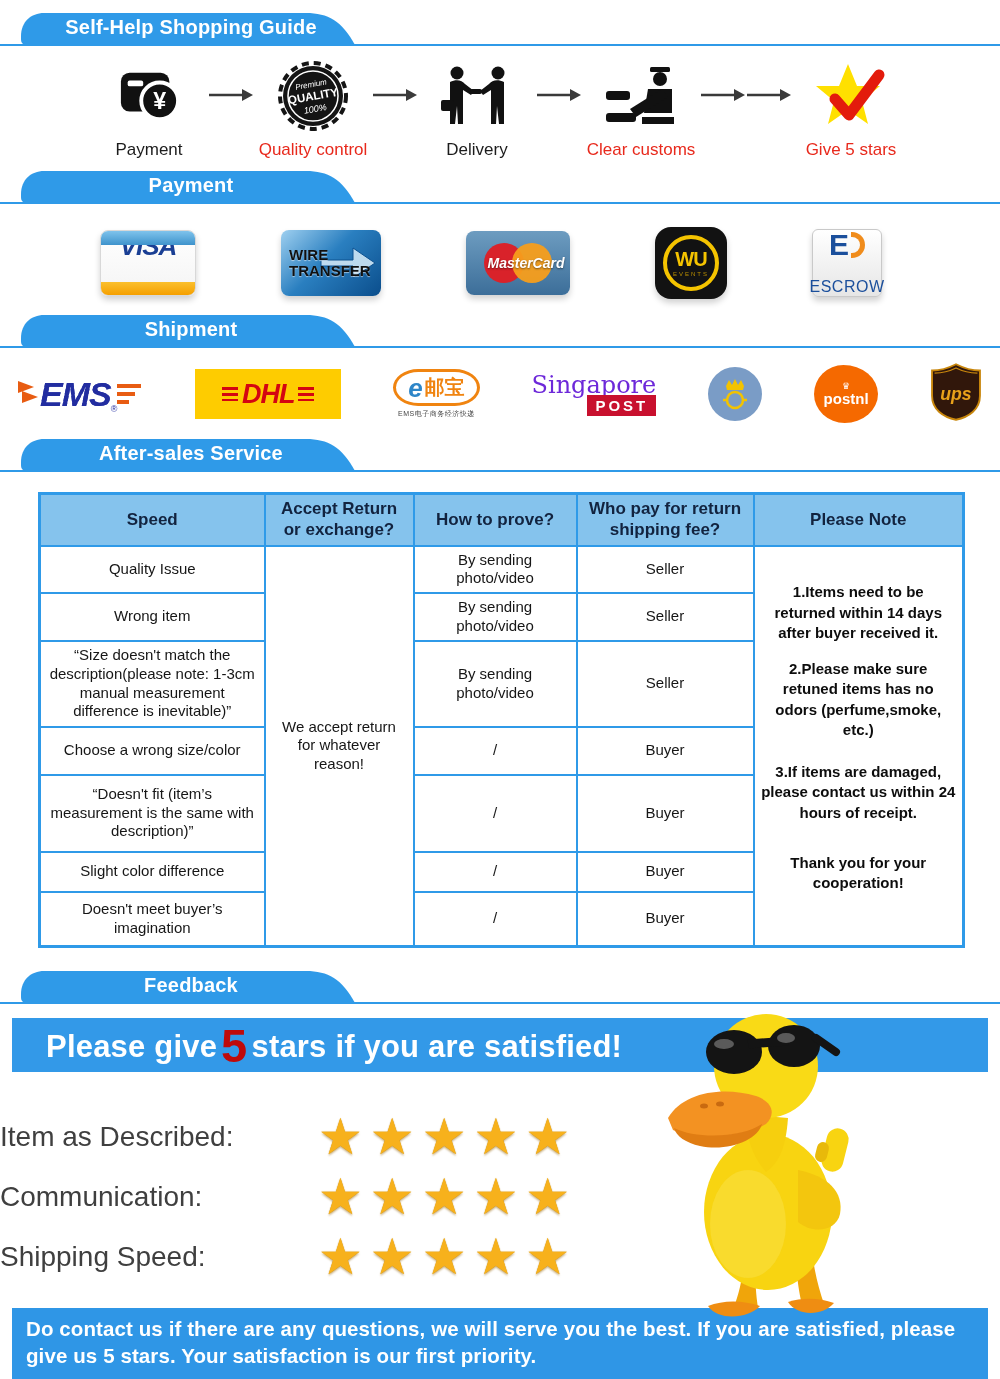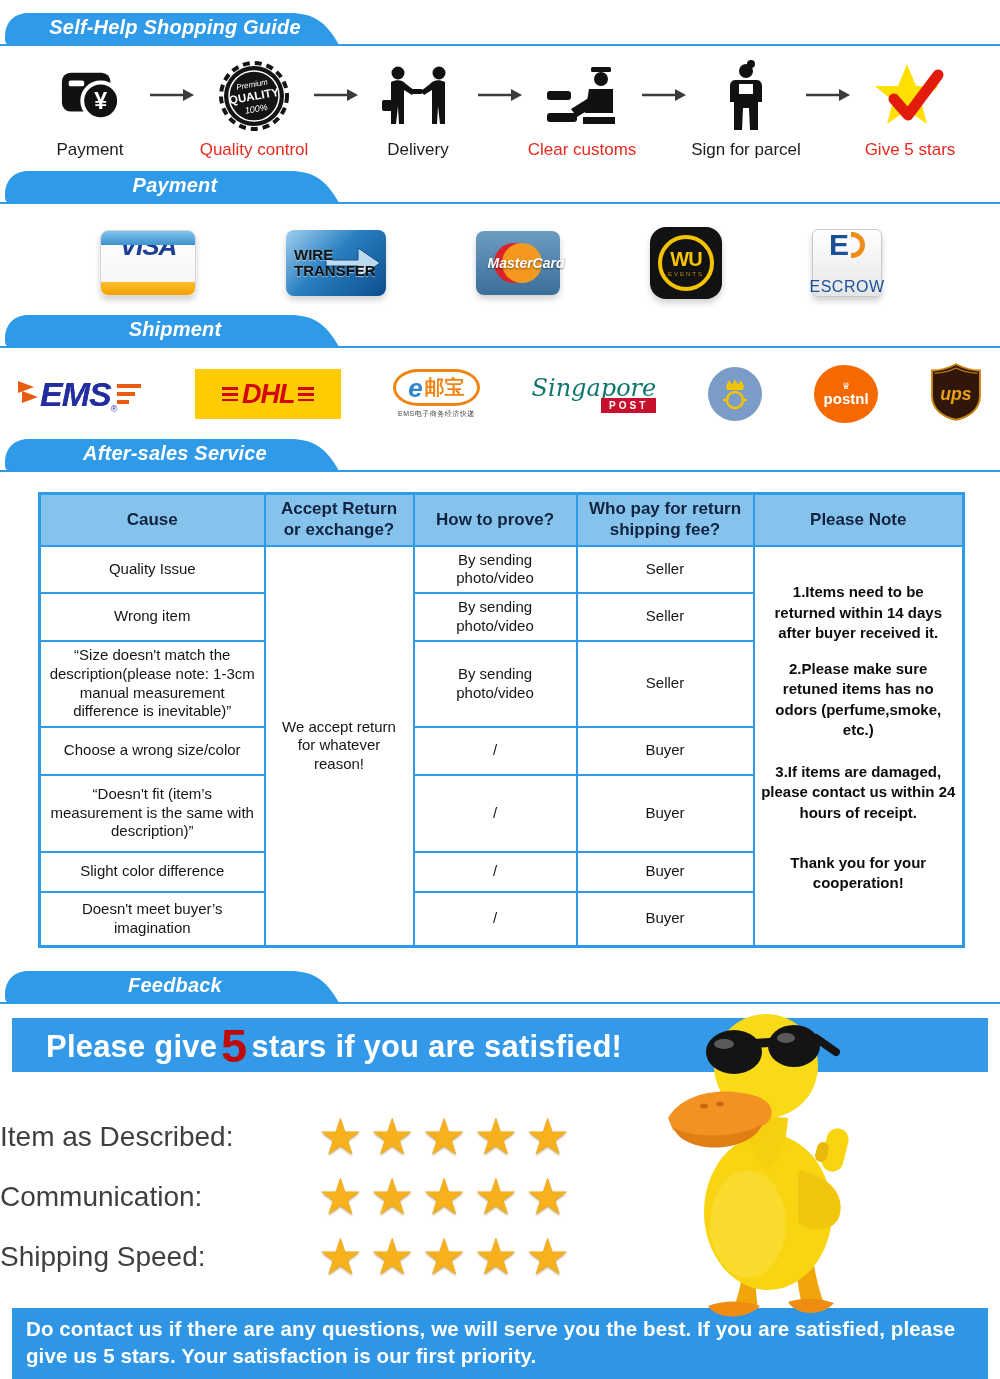--- a/index.html
+++ b/index.html
@@ -5,21 +5,21 @@
   * { box-sizing: border-box; margin: 0; padding: 0; }
   html,body { background:#fff; }
   body {
     width: 1000px; height: 1379px; margin: 0 auto; position: relative;
     font-family: "Liberation Sans", sans-serif; color:#111; overflow: hidden;
   }
 
   
   .sec-hdr { position: relative; height: 34px; }
   .sec-hdr .rule { position:absolute; left:0; right:0; bottom:0; height:2px; background:#2f9ae8; }
-  .ribbon { position:absolute; left:4px; top:0; width:342px; height:34px;font-style:italic; }
+  .ribbon { position:absolute; left:20px; top:0; width:342px; height:34px; }
   .ribbon svg { position:absolute; inset:0; width:100%; height:100%; }
   .ribbon .ribbon-label {
     position:absolute; inset:0; display:flex; align-items:center; justify-content:center;
     color:#fff; font-weight:bold; font-size:20px; padding-bottom:3px; letter-spacing:.2px;
   }
 
   
   .flow { display:flex; align-items:flex-start; justify-content:center; padding:14px 18px 0 18px; }
   .flow-step { width:118px; display:flex; flex-direction:column; align-items:center; }
   .flow-icon { height:72px; display:flex; align-items:center; justify-content:center; }
@@ -32,21 +32,21 @@
   .card { position:relative; border-radius:8px; box-shadow:0 4px 6px rgba(0,0,0,.18); }
   .visa { width:96px; height:66px; background:linear-gradient(#ffffff,#f4f4f4); border:1px solid #d8d8d8; overflow:hidden;
           display:flex; justify-content:center; }
   .visa::before { content:""; position:absolute; top:0; left:0; right:0; height:14px; background:linear-gradient(#7fc3ec,#3e93cc); }
   .visa::after  { content:""; position:absolute; bottom:0; left:0; right:0; height:13px; background:linear-gradient(#fbc02d,#f59f00); }
   .visa-word { font-size:26px; font-weight:bold; font-style:italic; color:#1a3f94; letter-spacing:-1px; }
   .wire { width:100px; height:66px; background:linear-gradient(135deg,#9fd0f0 0%,#2a7fc0 45%,#0b4e8c 100%); overflow:hidden;
           display:flex; flex-direction:column; align-items:flex-start; justify-content:center; padding-left:8px; }
   .wire .wt-arrow { position:absolute; right:4px; top:10px; }
   .wire-word { font-size:15px; font-weight:bold; color:#101010; line-height:1.05; text-shadow:0 1px 1px rgba(255,255,255,.55); z-index:1; }
-  .mc { width:84px; height:64px; background:linear-gradient(#6d9cc0,#3c6e99); display:flex; align-items:center; justify-content:center;padding-left:16px; }
+  .mc { width:104px; height:64px; background:linear-gradient(#6d9cc0,#3c6e99); display:flex; align-items:center; justify-content:center;padding-left:16px; }
   .mc .c1,.mc .c2 { position:absolute; top:50%; width:40px; height:40px; border-radius:50%; transform:translateY(-50%); }
   .mc .c1 { left:18px; background:#d9222a; }
   .mc .c2 { right:18px; background:#f79e1b; mix-blend-mode:normal; opacity:.95; }
   .mc-word { position:relative; z-index:2; color:#fff; font-style:italic; font-weight:bold; font-size:14px; text-shadow:0 1px 2px rgba(0,0,0,.5); }
   .wu { width:72px; height:72px; border-radius:16px; background:#121212; display:flex; align-items:center; justify-content:center; }
   .wu-ring { width:56px; height:56px; border-radius:50%; border:4px solid #f5c400; display:flex; flex-direction:column; align-items:center; justify-content:center; }
   .wu-word { color:#f5c400; font-weight:bold; font-size:20px; letter-spacing:-1px; line-height:1; }
   .wu-sub { color:#b98e00; font-size:6px; letter-spacing:2px; margin-top:2px; }
   .escrow { width:70px; height:68px; background:linear-gradient(#ffffff,#e6e6e6); border:1px solid #c9c9c9; border-radius:6px;
             display:flex; flex-direction:column; align-items:center; justify-content:center; }
@@ -67,22 +67,22 @@
   .cnpost { width:112px; height:56px; background:#0a7a3c; display:flex; align-items:center; justify-content:center; gap:6px; border-radius:2px; }
   .cnpost-txt { color:#fff; text-align:left; }
   .cnpost-cn { font-size:17px; font-weight:bold; letter-spacing:2px; line-height:1.1; }
   .cnpost-en { font-size:8.5px; letter-spacing:1.5px; }
   .eub { display:flex; flex-direction:column; align-items:center; }
   .eub-pill { border:3px solid #f08410; border-radius:30px / 22px; padding:2px 12px; display:flex; align-items:center; gap:2px; background:#fff; }
   .eub-e { color:#2e86c8; font-size:26px; font-weight:bold; font-style:italic; line-height:1; }
   .eub-cn { color:#f08410; font-size:20px; font-weight:bold; }
   .eub-sub { font-size:7px; color:#444; margin-top:3px; letter-spacing:.5px; }
   .singpost { display:flex; flex-direction:column; align-items:center; }
-  .sing-script { font-family:"DejaVu Serif", serif; font-style:italic; font-size:24px; color:#0f766e; line-height:1;text-align:center; }
-  .sing-post-box { background:#c8102e; color:#fff; font-size:10px; font-weight:bold; letter-spacing:3px; padding:2px 8px; margin-top:-2px; align-self:flex-end; }
+  .sing-script { font-family:"DejaVu Serif", serif; font-size:24px; color:#6d28d9; line-height:1;text-align:center; }
+  .sing-post-box { background:#c8102e; color:#fff; font-size:15px; font-weight:bold; letter-spacing:3px; padding:2px 8px; margin-top:-2px; align-self:flex-end; }
   .correos { width:54px; height:54px; border-radius:50%; background:#7a9cc6; display:flex; align-items:center; justify-content:center; }
   .postnl { width:64px; height:58px; background:#f56900; border-radius:46% 54% 52% 48% / 50% 50% 50% 50%;
             display:flex; flex-direction:column; align-items:center; justify-content:center; }
   .postnl-word { color:#fff; font-weight:bold; font-size:15px; line-height:1; }
   .postnl-crown { color:#fff; font-size:9px; line-height:1; }
 
   
   .svc-table { margin:20px 0 0 38px; border-collapse:collapse; width:924px; table-layout:fixed; }
   .svc-table th, .svc-table td { border:2px solid #2f9ae8; padding:4px 6px; text-align:center; vertical-align:middle; }
   .svc-table { border:3px solid #2f9ae8; }
@@ -197,32 +197,20 @@
       </svg>
     </div>
     <div class="flow-label red">Clear customs</div>
   </div>
 
   <svg class="flow-arrow" width="46" height="14" viewBox="0 0 46 14">
     <line x1="1" y1="7" x2="36" y2="7" stroke="#3a3a3a" stroke-width="2.5"></line>
       <path d="M34,1 L45,7 L34,13 Z" fill="#3a3a3a"></path>
   </svg>
 
-  <div class="flow-step">
-    <div class="flow-icon">
-      <svg width="40" height="72" viewBox="0 0 40 72" fill="#111">
-        <circle cx="25" cy="4" r="4"></circle>
-        <circle cx="20" cy="11" r="7"></circle>
-        <path d="M9,20 H31 C34,20 36,23 36,26 L36,42 H32 L32,70 H24 L23,48 H17 L16,70 H8 L8,42 H4 L4,26 C4,23 6,20 9,20 Z"></path>
-        <rect x="13" y="24" width="14" height="10" fill="#fff"></rect>
-        <rect x="14" y="25" width="12" height="8" fill="#111" opacity="0"></rect>
-      </svg>
-    </div>
-    <div class="flow-label">Sign for parcel</div>
-  </div>
 
   <svg class="flow-arrow" width="46" height="14" viewBox="0 0 46 14">
     <line x1="1" y1="7" x2="36" y2="7" stroke="#3a3a3a" stroke-width="2.5"></line>
       <path d="M34,1 L45,7 L34,13 Z" fill="#3a3a3a"></path>
   </svg>
 
   <div class="flow-step">
     <div class="flow-icon">
       <svg width="72" height="70" viewBox="0 0 72 70">
         <polygon points="33,3 42,25 65,25 47,40 53,63 33,49 13,63 19,40 1,25 24,25" fill="#ffe000"></polygon>
@@ -347,21 +335,21 @@
 <table class="svc-table">
   <colgroup>
     <col class="col-cause">
       <col class="col-accept">
       <col class="col-prove">
       <col class="col-payer">
       <col class="col-note">
   </colgroup>
   <tbody>
       <tr>
-    <th>Cause</th>
+    <th>Speed</th>
     <th>Accept Return or exchange?</th>
     <th>How to prove?</th>
     <th>Who pay for return shipping fee?</th>
     <th>Please Note</th>
   </tr>
   <tr style="height:38px;">
     <td>Quality Issue</td>
     <td class="accept-cell" rowspan="7">We accept return for whatever reason!</td>
     <td>By sending photo/video</td>
     <td>Seller</td>

